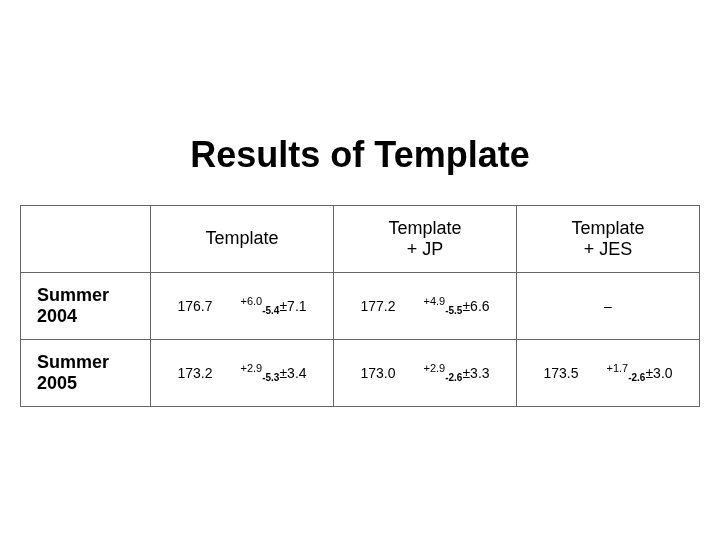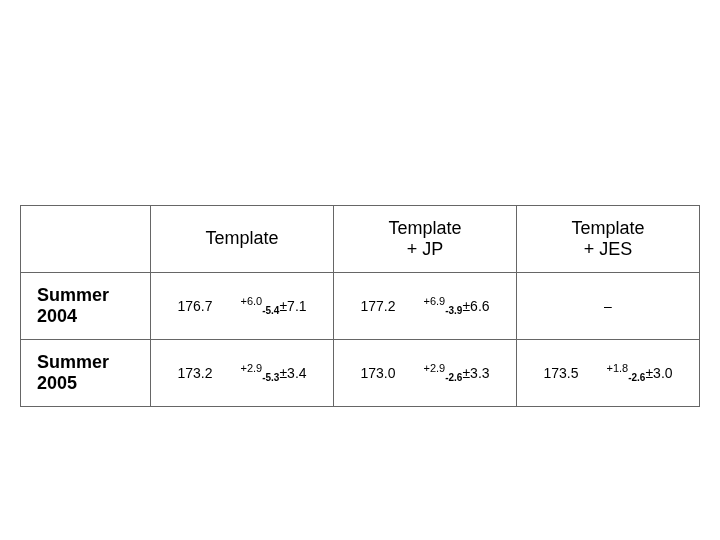--- a/index.html
+++ b/index.html
@@ -74,21 +74,21 @@
       font-size: 10px;
       vertical-align: sub;
       font-weight: bold;
     }
   </style>
 </head>
 <body>
 
 <div class="page-container">
   <h1 class="page-title">
-    <br>
+    <span>Results of Template</span><br>
   </h1>
 
   <table>
     <thead>
       <tr>
         <th></th>
         <th>Template</th>
         <th>
           <span>Template<br>+ JP</span>
         </th>
@@ -97,33 +97,33 @@
         </th>
       </tr>
     </thead>
     <tbody>
       <tr>
         <td class="row-label">Summer<br>2004</td>
         <td class="data-cell">
           176.7<sup>+6.0</sup><sub>-5.4</sub>±7.1
         </td>
         <td class="data-cell">
-          177.2<sup>+6.9</sup><sub>-3.9</sub>±6.6
+          177.2<sup>+4.9</sup><sub>-5.5</sub>±6.6
         </td>
         <td class="data-cell">
           –
         </td>
       </tr>
       <tr>
         <td class="row-label">Summer<br>2005</td>
         <td class="data-cell">
           173.2<sup>+2.9</sup><sub>-5.3</sub>±3.4
         </td>
         <td class="data-cell">
           173.0<sup>+2.9</sup><sub>-2.6</sub>±3.3
         </td>
         <td class="data-cell">
-          173.5<sup>+1.8</sup><sub>-2.6</sub>±3.0
+          173.5<sup>+1.7</sup><sub>-2.6</sub>±3.0
         </td>
       </tr>
     </tbody>
   </table>
 </div>
 
 </body></html>

